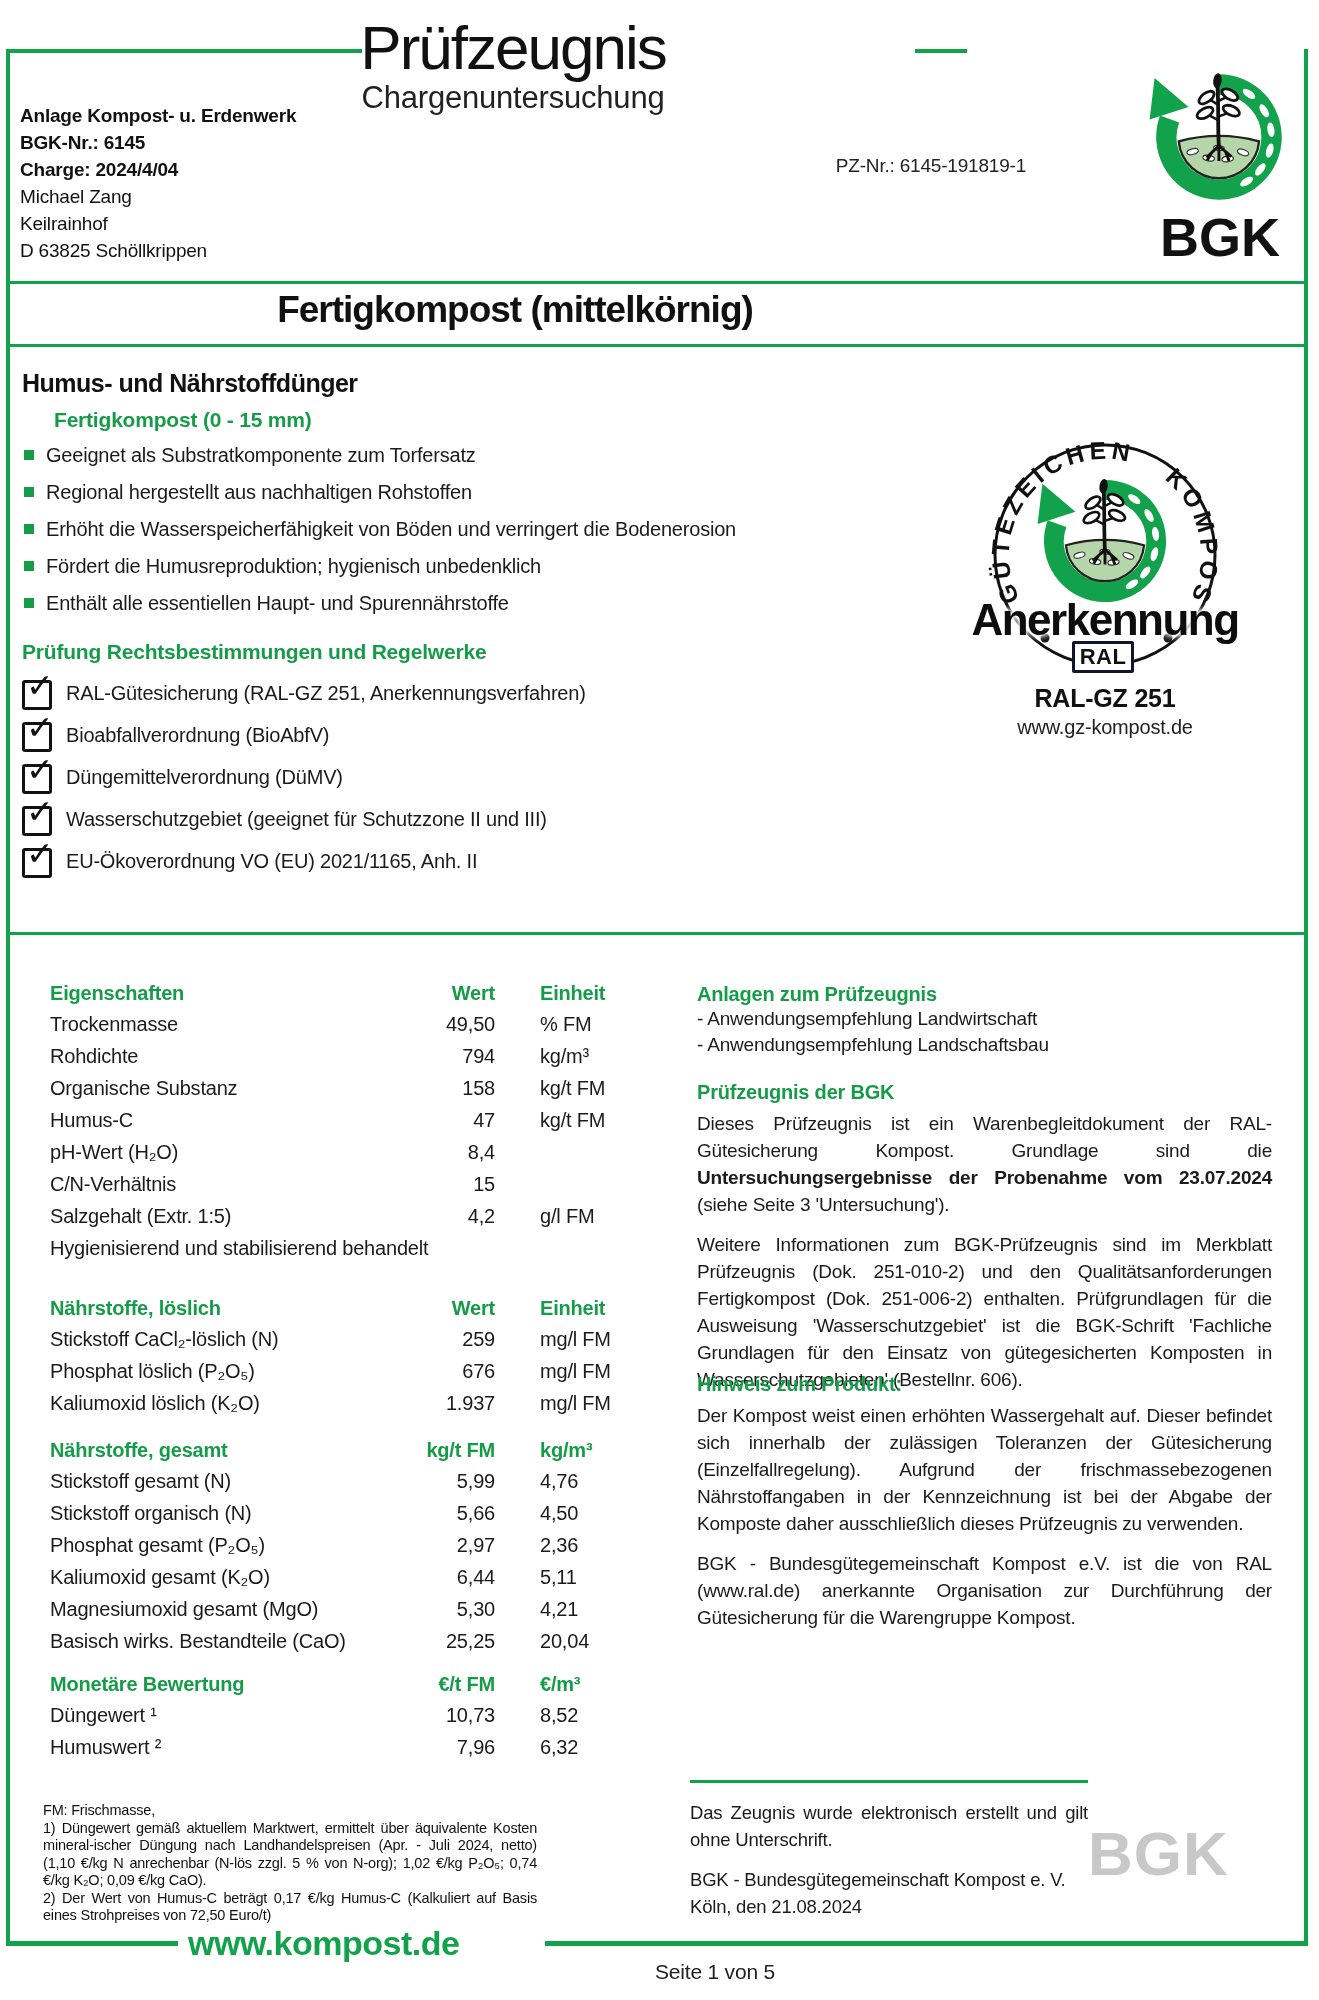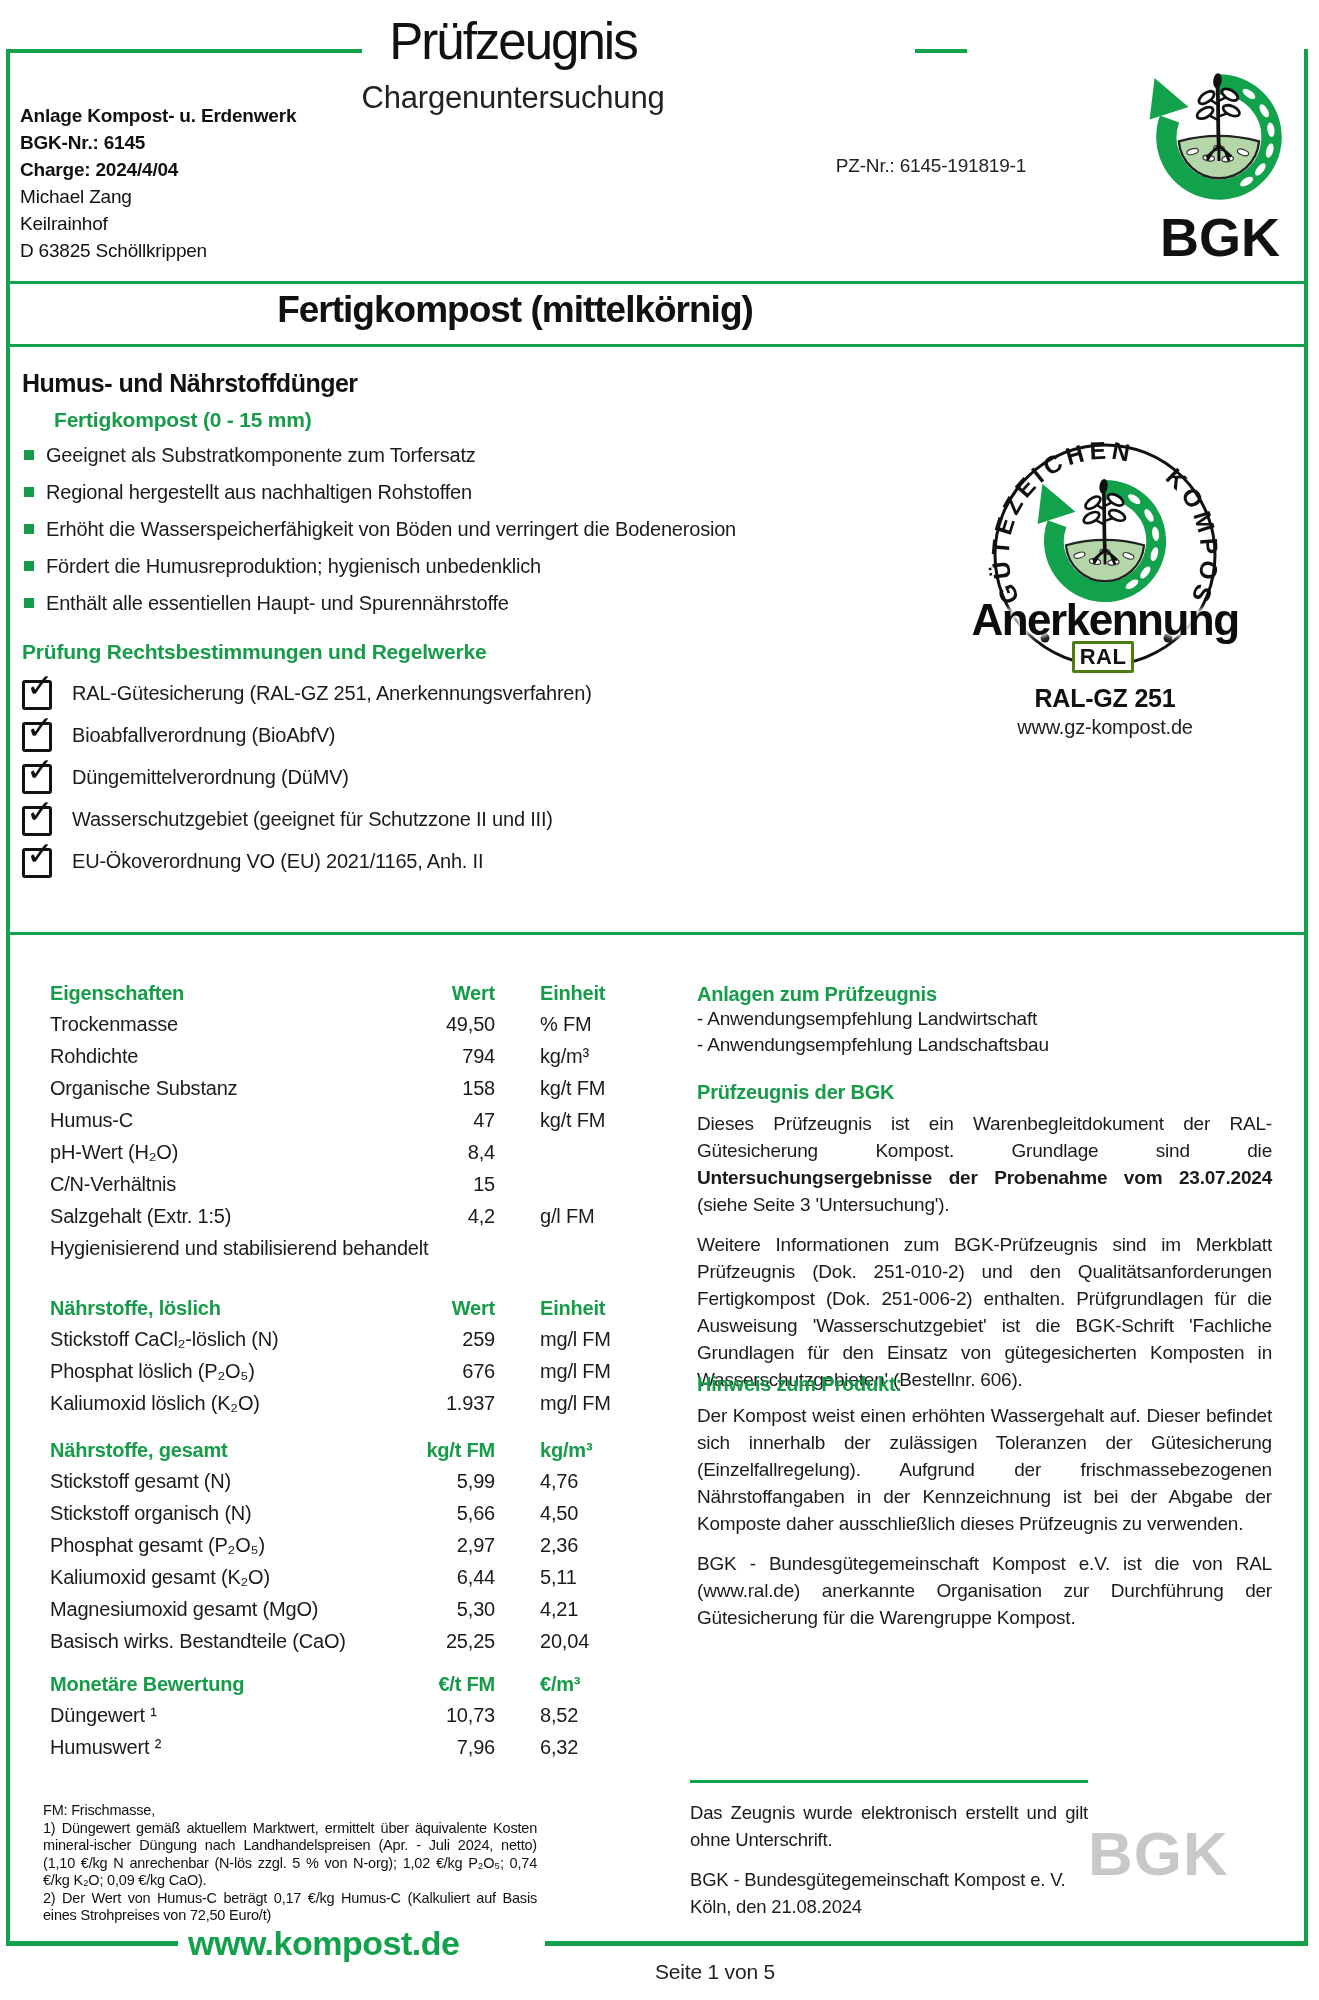--- a/index.html
+++ b/index.html
@@ -3,43 +3,43 @@
 <meta charset="utf-8">
 <style>
   html,body{margin:0;padding:0;background:#fff;}
   body{width:1319px;height:2000px;position:relative;overflow:hidden;
        font-family:"Liberation Sans","DejaVu Sans",sans-serif;color:#1b1b1b;letter-spacing:-0.2px;}
   .abs{position:absolute;}
   .bold{font-weight:bold;}
   
   .frame-line{position:absolute;background:#12a24b;}
   
-  .doc-title{left:0;top:12px;width:1026px;text-align:center;font-size:51px;letter-spacing:-2px;color:#111;}
+  .doc-title{left:0;top:12px;width:1026px;text-align:center;font-size:62px;letter-spacing:-2px;color:#111;}
   .doc-sub{left:0;top:80px;width:1026px;text-align:center;font-size:31px;color:#222;}
   .doc-pz{left:0;top:113px;width:1026px;text-align:right;font-size:19px;color:#222;margin-top:42px;}
   .address{left:20px;top:102px;font-size:19px;line-height:27px;color:#111;}
   
   .product-title{left:0;top:289px;width:1030px;text-align:center;font-size:37px;font-weight:bold;letter-spacing:-1px;color:#111;}
   
   .intro{left:22px;top:368px;width:1000px;}
   .h-black{font-size:25px;font-weight:bold;line-height:30px;color:#111;letter-spacing:-0.5px;}
   .h-green{font-size:21px;font-weight:bold;line-height:26px;color:#169c48;margin-top:9px;margin-left:32px;}
   .bullets{margin-top:10px;}
   .bullet-item{display:flex;margin-bottom:13px;line-height:24px;font-size:20px;}
   .bullet-square{width:10px;height:10px;background:#169c48;margin:7px 12px 0 2px;flex:0 0 auto;}
   .h-green2{font-size:21px;font-weight:bold;line-height:26px;color:#169c48;margin-top:24px;}
   .checks{margin-top:14px;}
   .check-item{display:flex;margin-bottom:14px;height:28px;font-size:20px;line-height:28px;}
   .checkbox{width:24px;height:24px;border:3px solid #111;border-radius:3px;position:relative;flex:0 0 auto;margin-top:1px;}
   .checkbox .mark{position:absolute;top:-14px;left:1px;font-size:33px;font-weight:bold;color:#111;line-height:1;}
-  .check-item .lbl{margin-left:20px;}
+  .check-item .lbl{margin-left:14px;}
   
   .seal-anerkennung{left:963px;top:595px;width:284px;text-align:center;font-size:44px;font-weight:bold;letter-spacing:-1.5px;color:#0d0d0d;
       text-shadow:0 0 5px #fff,0 0 5px #fff,0 0 8px #fff;}
-  .ral-box{left:1072px;top:641px;width:56px;height:26px;border:3px solid #4d7c0f;border-radius:2px;background:#fff;
+  .ral-box{left:1072px;top:641px;width:56px;height:26px;border:3px solid #0f172a;border-radius:2px;background:#fff;
       text-align:center;font-size:22px;font-weight:bold;line-height:26px;letter-spacing:0.5px;color:#111;}
   .seal-code{left:985px;top:684px;width:240px;text-align:center;font-size:25px;font-weight:bold;color:#111;}
   .seal-url{left:985px;top:716px;width:240px;text-align:center;font-size:20px;color:#222;}
   
   .bgk-label{left:1150px;top:206px;width:140px;text-align:center;font-size:54px;font-weight:bold;letter-spacing:0;color:#111;}
   
   .tables{left:50px;top:978px;width:592px;font-size:20px;}
   .trow{display:flex;line-height:32px;height:32px;}
   .thead{display:flex;line-height:30px;height:30px;font-weight:bold;color:#169c48;}
   .c-label{width:330px;}

